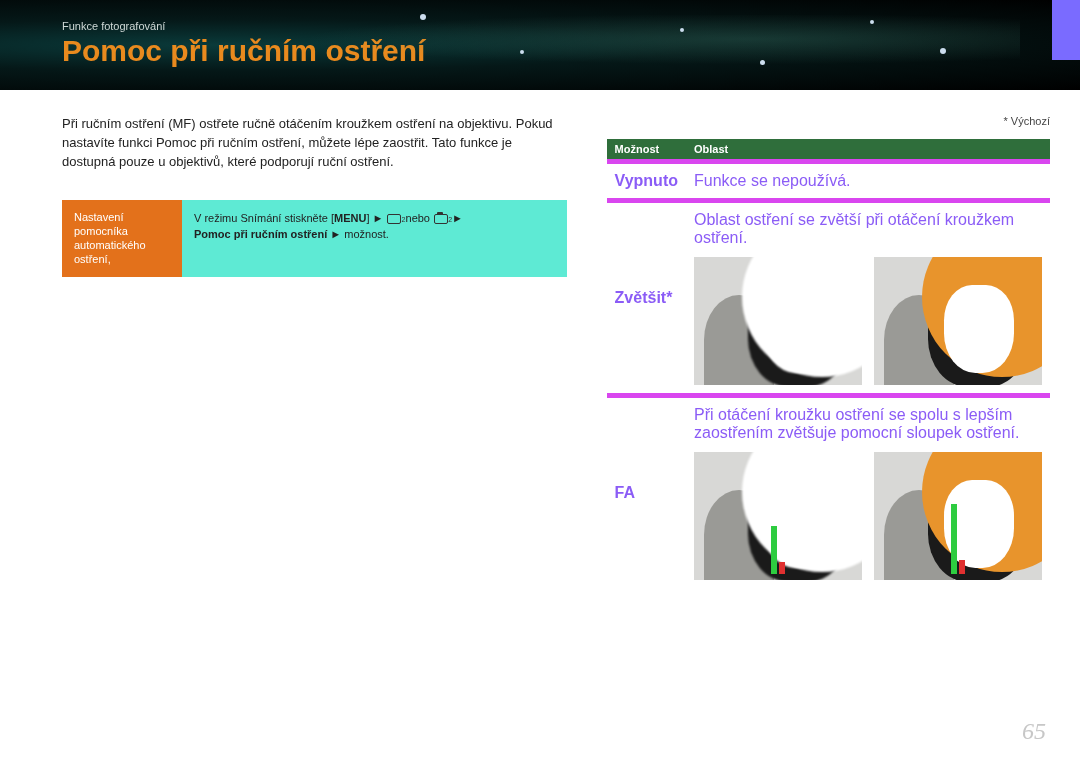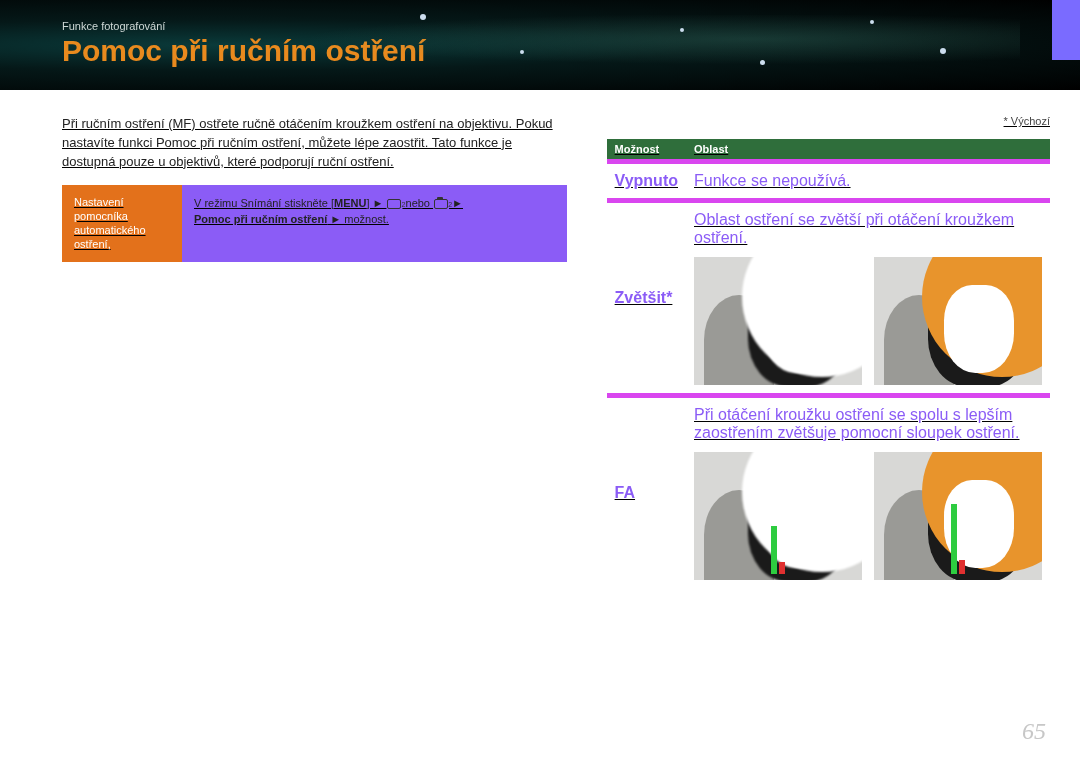--- a/index.html
+++ b/index.html
@@ -41,38 +41,37 @@
     width: 28px; height: 60px;
     background: #7a6bff;
   }
   .content {
     position: absolute;
     top: 115px;
     left: 62px;
     right: 30px;
     display: flex;
     gap: 40px;
-    text-decoration: underline;
   }
   .left-col { width: 560px; }
   .intro { font-size: 13px; line-height: 1.45; color: #222; }
   .setting-row {
     display: flex;
-    margin-top: 13px;
+    margin-top: 28px;
     font-size: 11px;
   }
   .setting-label {
     background: #e3711b;
     color: #fff;
     padding: 10px 12px;
     width: 120px;
     line-height: 1.3;
   }
   .setting-body {
-    background: #8b5cf6;
+    background: #5eead4;
     color: #222;
     padding: 10px 12px;
     flex: 1;
     line-height: 1.5;
   }
   .setting-body b { font-weight: bold; }
   .cam-icon {
     display: inline-block;
     width: 14px; height: 10px;
     border: 1px solid #333;

